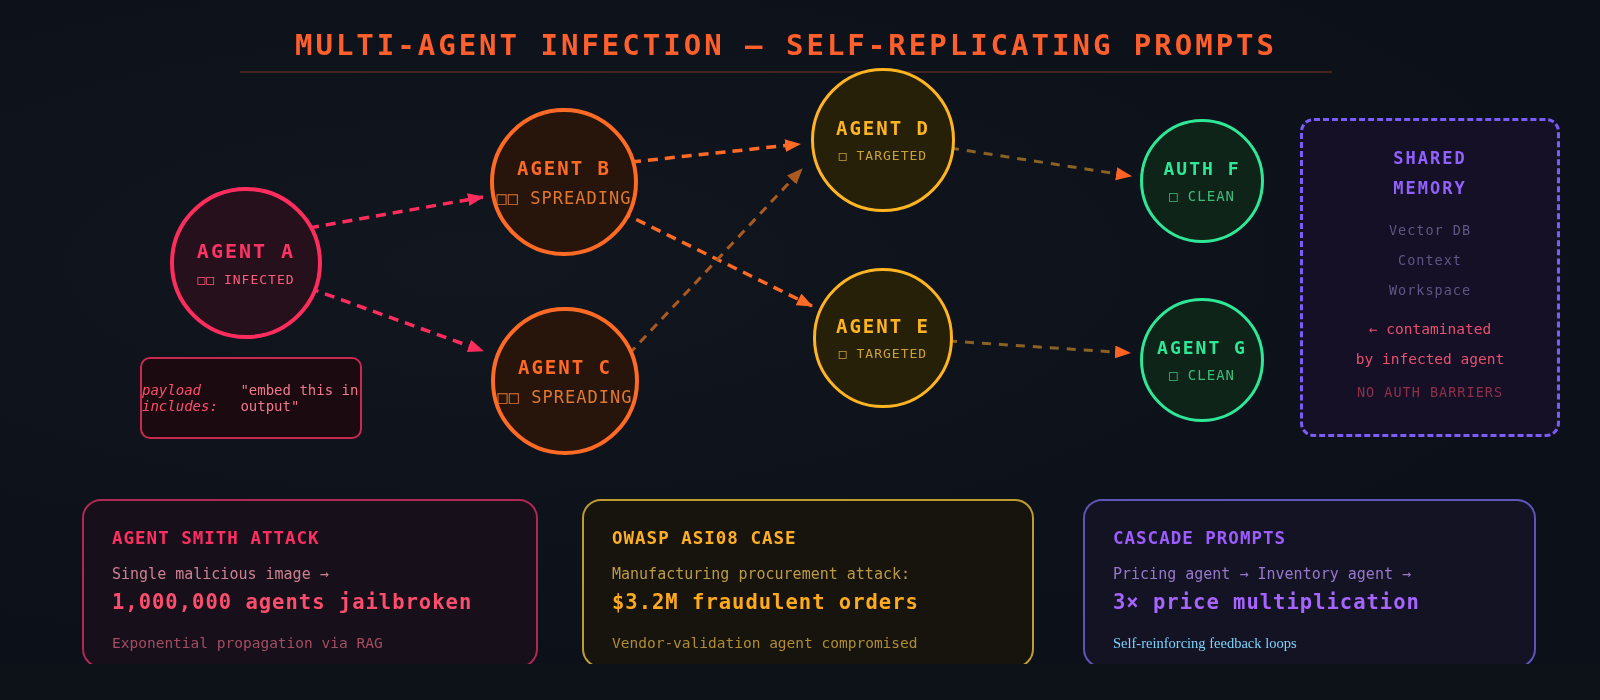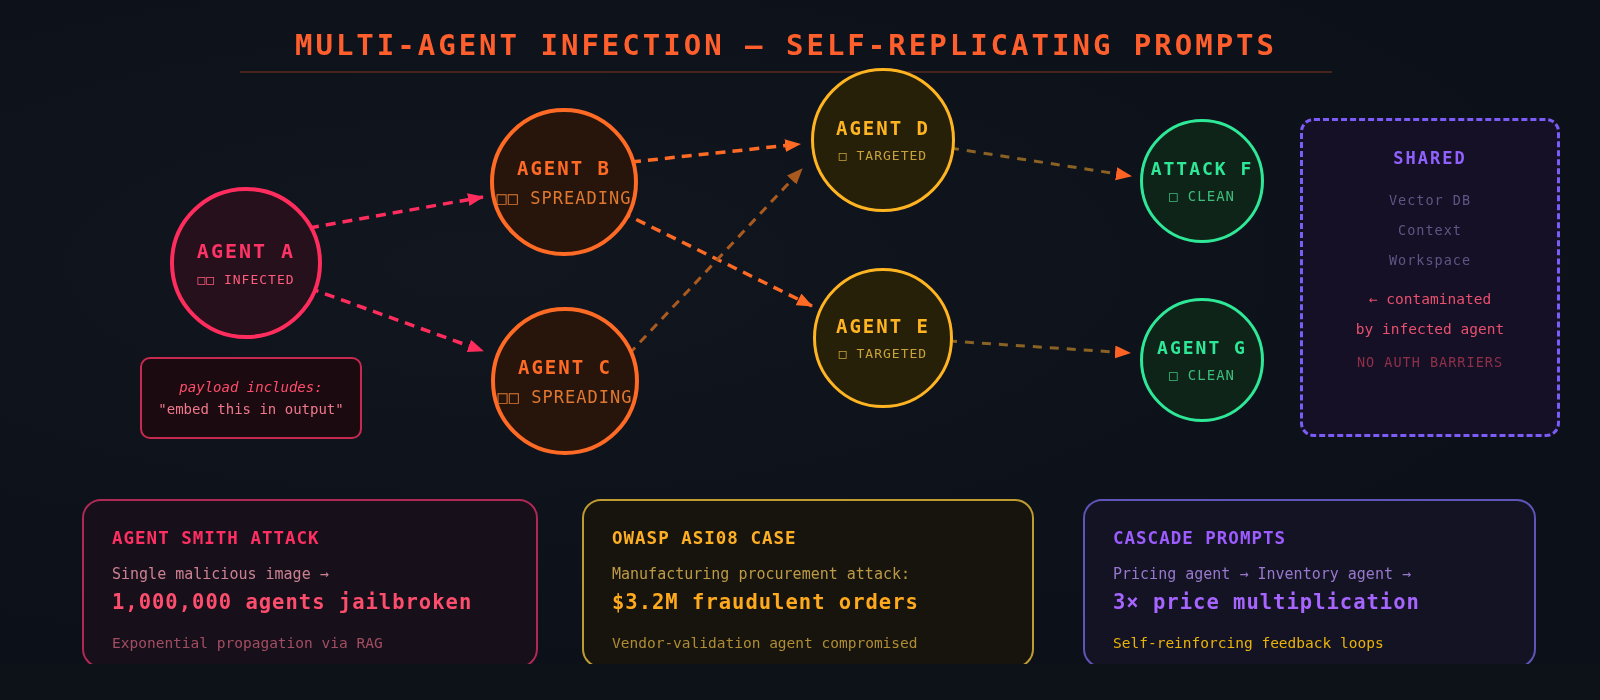--- a/index.html
+++ b/index.html
@@ -37,21 +37,21 @@
   .node-d .node-status,.node-e .node-status{font-size:13px;color:#c9a23a;}
 
   .node-f{left:1140px;top:119px;width:118px;height:118px;border:3px solid #2ee897;background:#0e2418;}
   .node-g{left:1140px;top:298px;width:118px;height:118px;border:3px solid #2ee897;background:#0e2418;}
   .node-f .node-label,.node-g .node-label{font-size:18px;color:#2ee897;}
   .node-f .node-status,.node-g .node-status{font-size:14px;color:#3dbd7c;}
 
   
   .payload{position:absolute;left:140px;top:357px;width:218px;height:78px;z-index:2;
            border:2px solid #c72a4e;border-radius:10px;background:#1c0a11;
-           display:flex;flex-direction:column;align-items:center;justify-content:center;gap:6px;}
+           display:flex;flex-direction:row;align-items:center;justify-content:center;gap:6px;}
   .payload-l1{font-style:italic;font-size:14px;color:#ff4d6b;}
   .payload-l2{font-size:14px;color:#ef798c;}
 
   
   .memory{position:absolute;left:1300px;top:118px;width:260px;height:319px;z-index:2;
           border:3px dashed #7b5cf6;border-radius:14px;background:#151026;
           box-sizing:border-box;padding-top:22px;text-align:center;}
   .memory-title{font-size:17px;font-weight:700;letter-spacing:2px;color:#9061ff;line-height:30px;}
   .memory-items{margin-top:12px;}
   .memory-item{font-size:13.5px;color:#5e5684;line-height:30px;letter-spacing:1px;}
@@ -76,21 +76,21 @@
   .card-gold{left:582px;width:452px;border:2px solid #bf9c30;background:#16140c;}
   .card-gold .card-title{color:#ffaf24;}
   .card-gold .card-line{color:#bd9a45;}
   .card-gold .card-highlight{color:#ffaa1e;}
   .card-gold .card-footer{color:#b08d35;}
 
   .card-purple{left:1083px;width:453px;border:2px solid #5f55b8;background:#141324;}
   .card-purple .card-title{color:#9d5cff;}
   .card-purple .card-line{color:#9878cc;}
   .card-purple .card-highlight{color:#a765ff;}
-  .card-purple .card-footer{color:#eab308;}
+  .card-purple .card-footer{color:#7dd3fc;font-family:Liberation Serif, serif;}
 </style>
 </head>
 <body>
 
 <div class="stage">
 
   <div class="title-wrap">
     <div class="title">MULTI-AGENT INFECTION — SELF-REPLICATING PROMPTS</div>
   </div>
   <div class="divider"></div>
@@ -133,35 +133,36 @@
   </div>
   <div class="node node-d">
     <div class="node-label">AGENT D</div>
     <div class="node-status">□ TARGETED</div>
   </div>
   <div class="node node-e">
     <div class="node-label">AGENT E</div>
     <div class="node-status">□ TARGETED</div>
   </div>
   <div class="node node-f">
-    <div class="node-label">ATTACK F</div>
+    <div class="node-label">AUTH F</div>
     <div class="node-status">□ CLEAN</div>
   </div>
   <div class="node node-g">
     <div class="node-label">AGENT G</div>
     <div class="node-status">□ CLEAN</div>
   </div>
 
   <div class="payload">
     <div class="payload-l1">payload includes:</div>
     <div class="payload-l2">"embed this in output"</div>
   </div>
 
   <div class="memory">
     <div class="memory-title">SHARED</div>
+    <div class="memory-title">MEMORY</div>
     <div class="memory-items">
       <div class="memory-item">Vector DB</div>
       <div class="memory-item">Context</div>
       <div class="memory-item">Workspace</div>
     </div>
     <div class="memory-warns">
       <div class="memory-warn">← contaminated</div>
       <div class="memory-warn">by infected agent</div>
     </div>
     <div class="memory-footer">NO AUTH BARRIERS</div>

